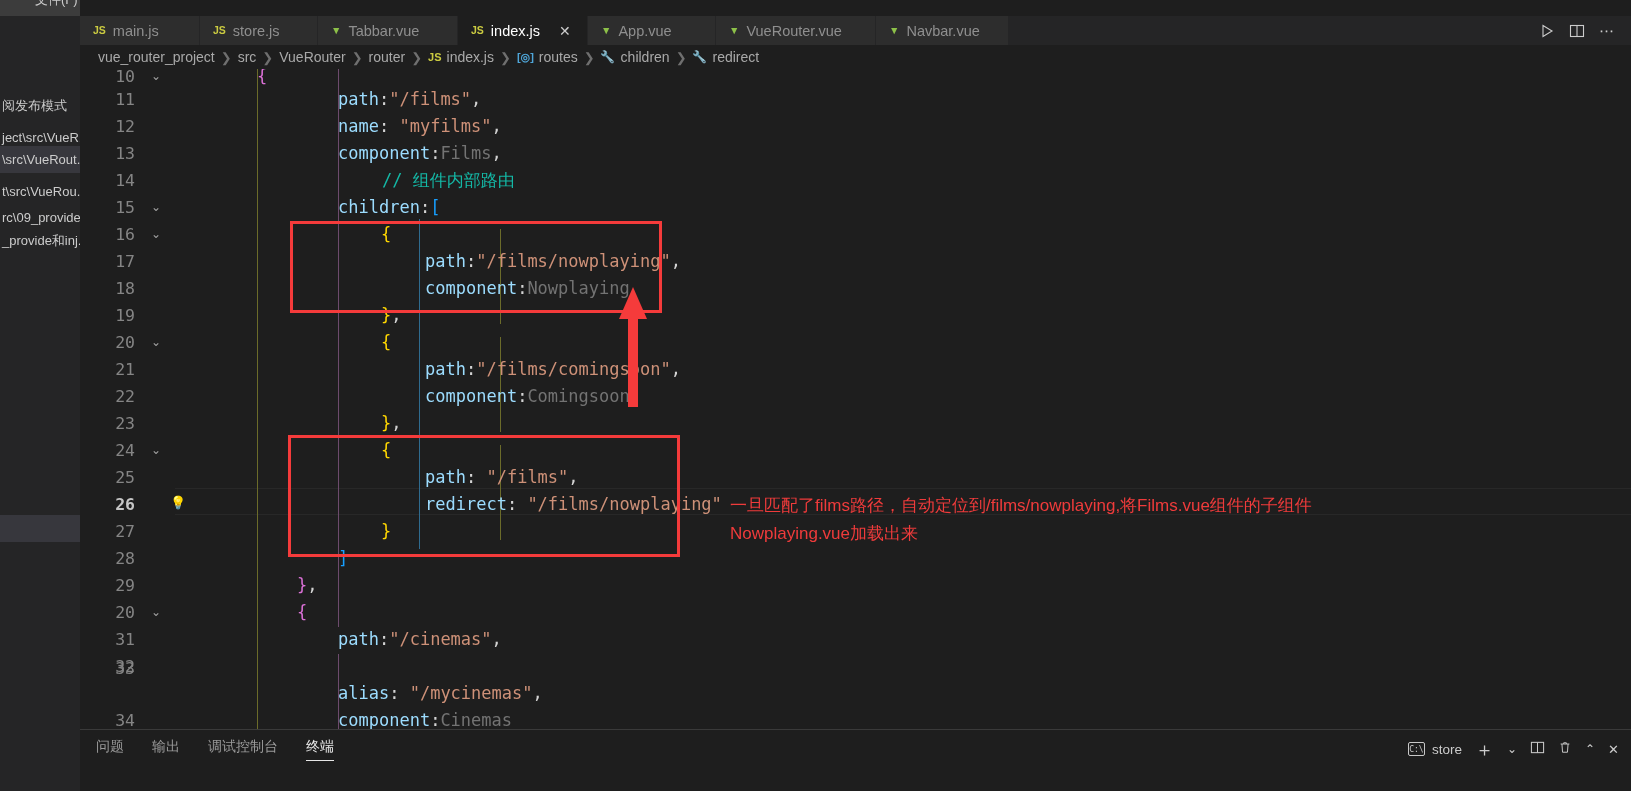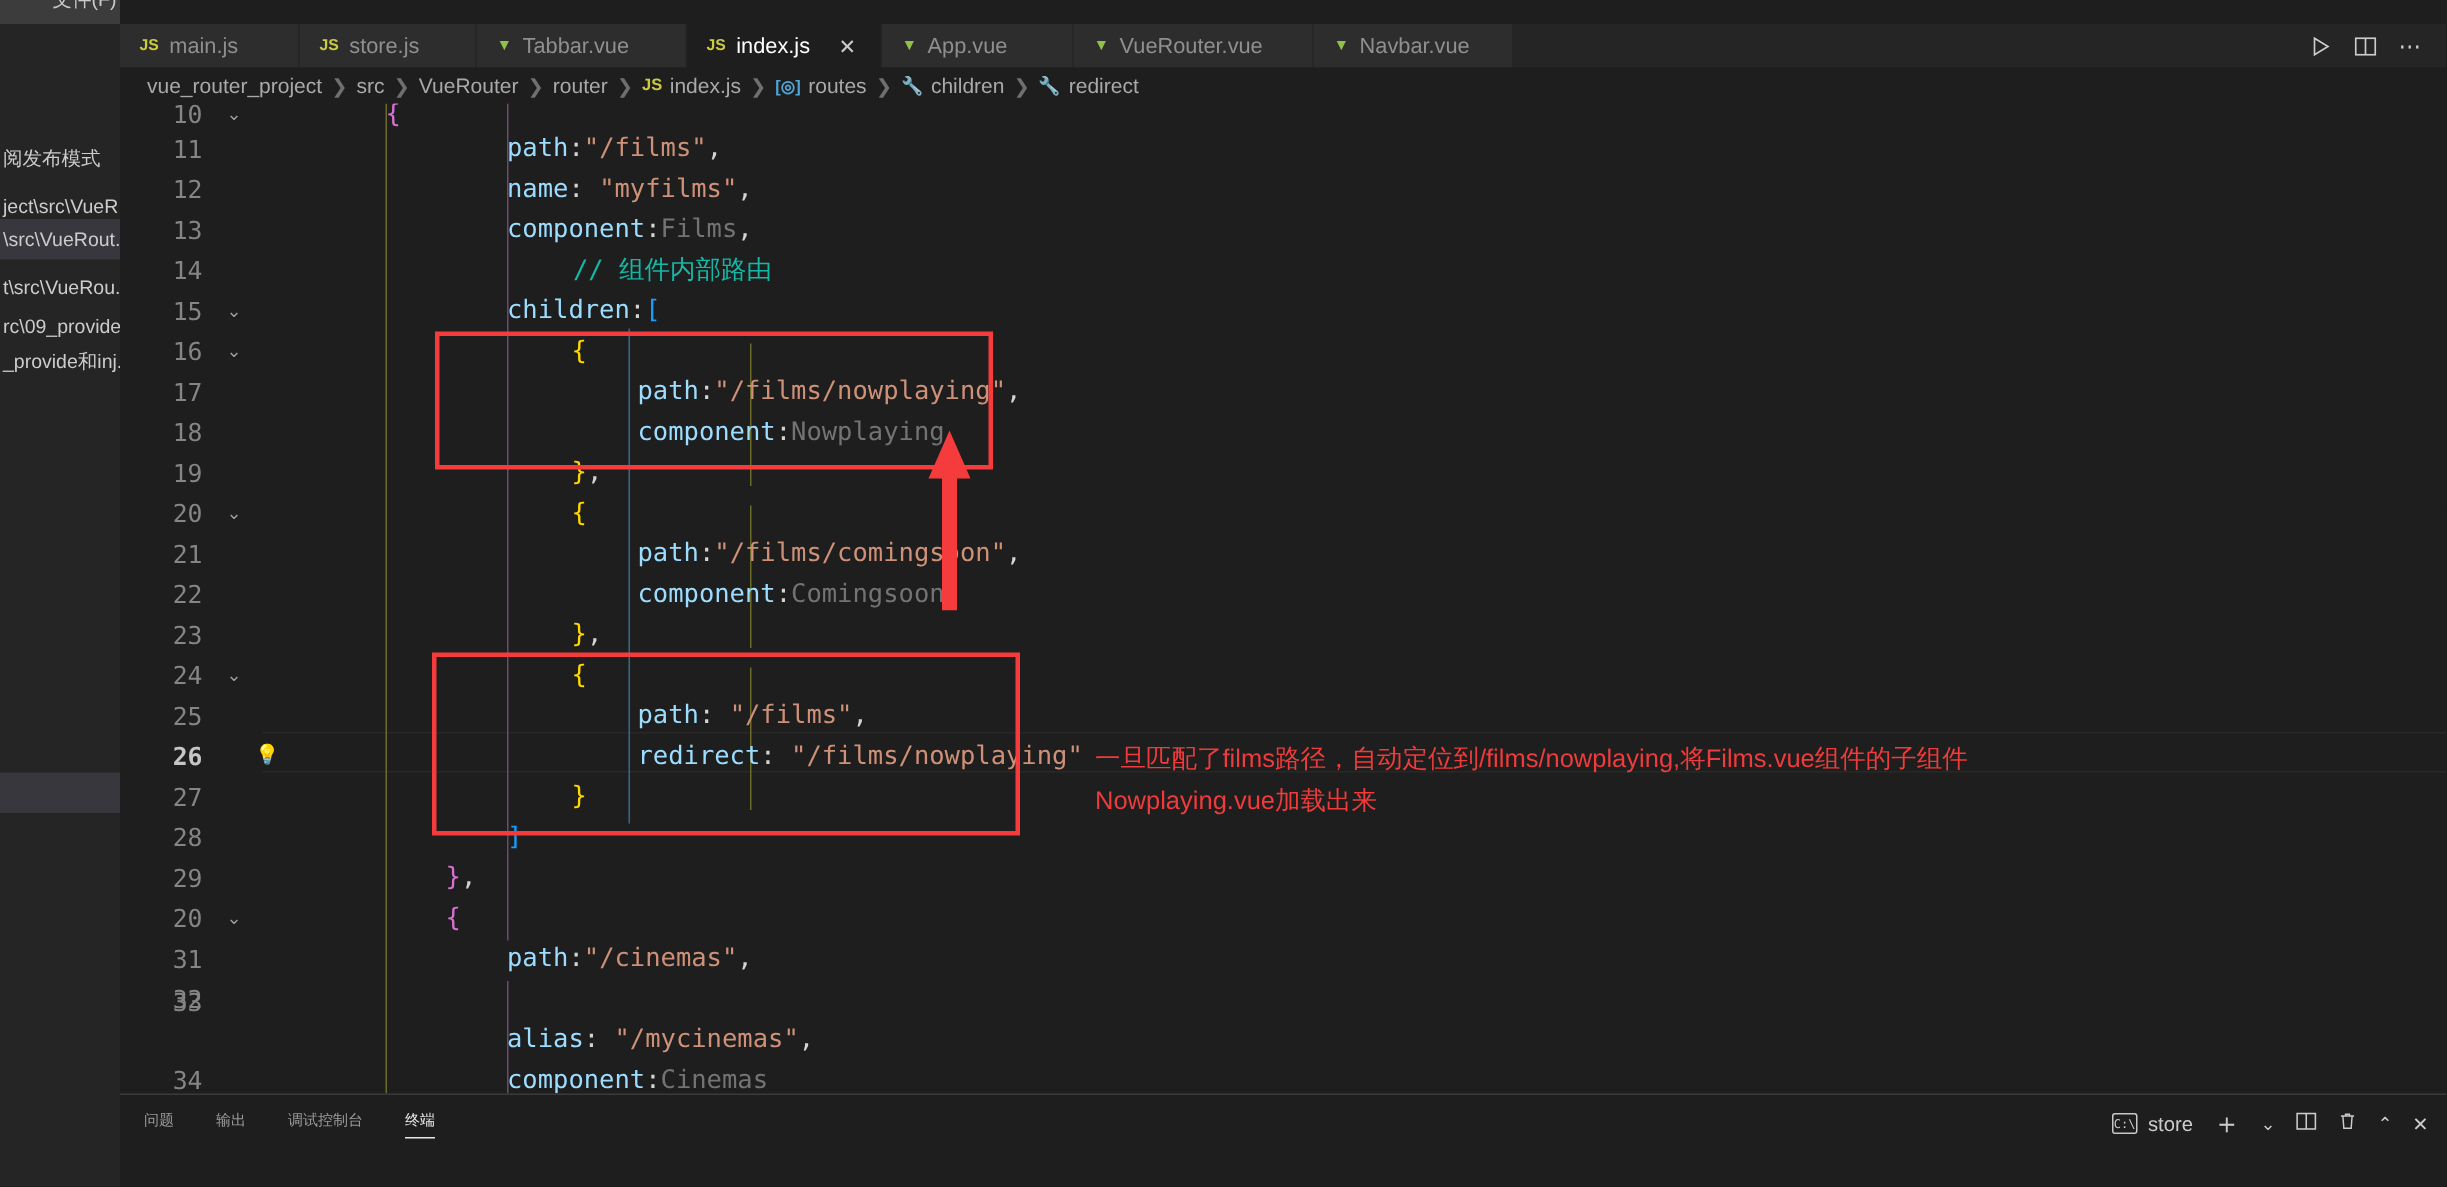--- a/index.html
+++ b/index.html
@@ -104,21 +104,21 @@
   .redbox { position: absolute; border: 3px solid #f53b3b; pointer-events: none; }
   .annot {
     position: absolute; color: #ef3b3b; font-size: 17px; line-height: 28px;
     white-space: nowrap; font-family: "Liberation Sans", sans-serif;
   }
   .arrow { position: absolute; pointer-events: none; }
 
   
   .panel { position: absolute; left: 80px; top: 729px; width: 1551px; height: 62px; background: #1e1e1e; border-top: 1px solid #3a3a3a; }
   .panel-tabs { position: absolute; left: 16px; top: 4px; display: flex; gap: 28px; align-items: center; height: 30px; }
-  .p-tab { font-size: 10px; color: #9a9a9a; position: relative; padding-bottom: 5px; }
+  .p-tab { font-size: 14px; color: #9a9a9a; position: relative; padding-bottom: 5px; }
   .p-tab.active { color: #e7e7e7; }
   .p-tab.active::after { content: ""; position: absolute; left: 0; right: 0; bottom: 0; height: 1px; background: #e7e7e7; }
   .panel-actions {
     position: absolute; right: 12px; top: 4px; height: 30px;
     display: flex; align-items: center; gap: 13px; color: #cccccc; font-size: 14px;
   }
   .term-chip { display: flex; align-items: center; gap: 7px; font-size: 13.5px; color: #cccccc; }
   .term-box { width: 17px; height: 14px; border: 1px solid #c8c8c8; border-radius: 2px; font-size: 8px; display: flex; align-items: center; justify-content: center; color: #c8c8c8; font-family: "DejaVu Sans Mono", monospace; }
 </style>
 </head>

